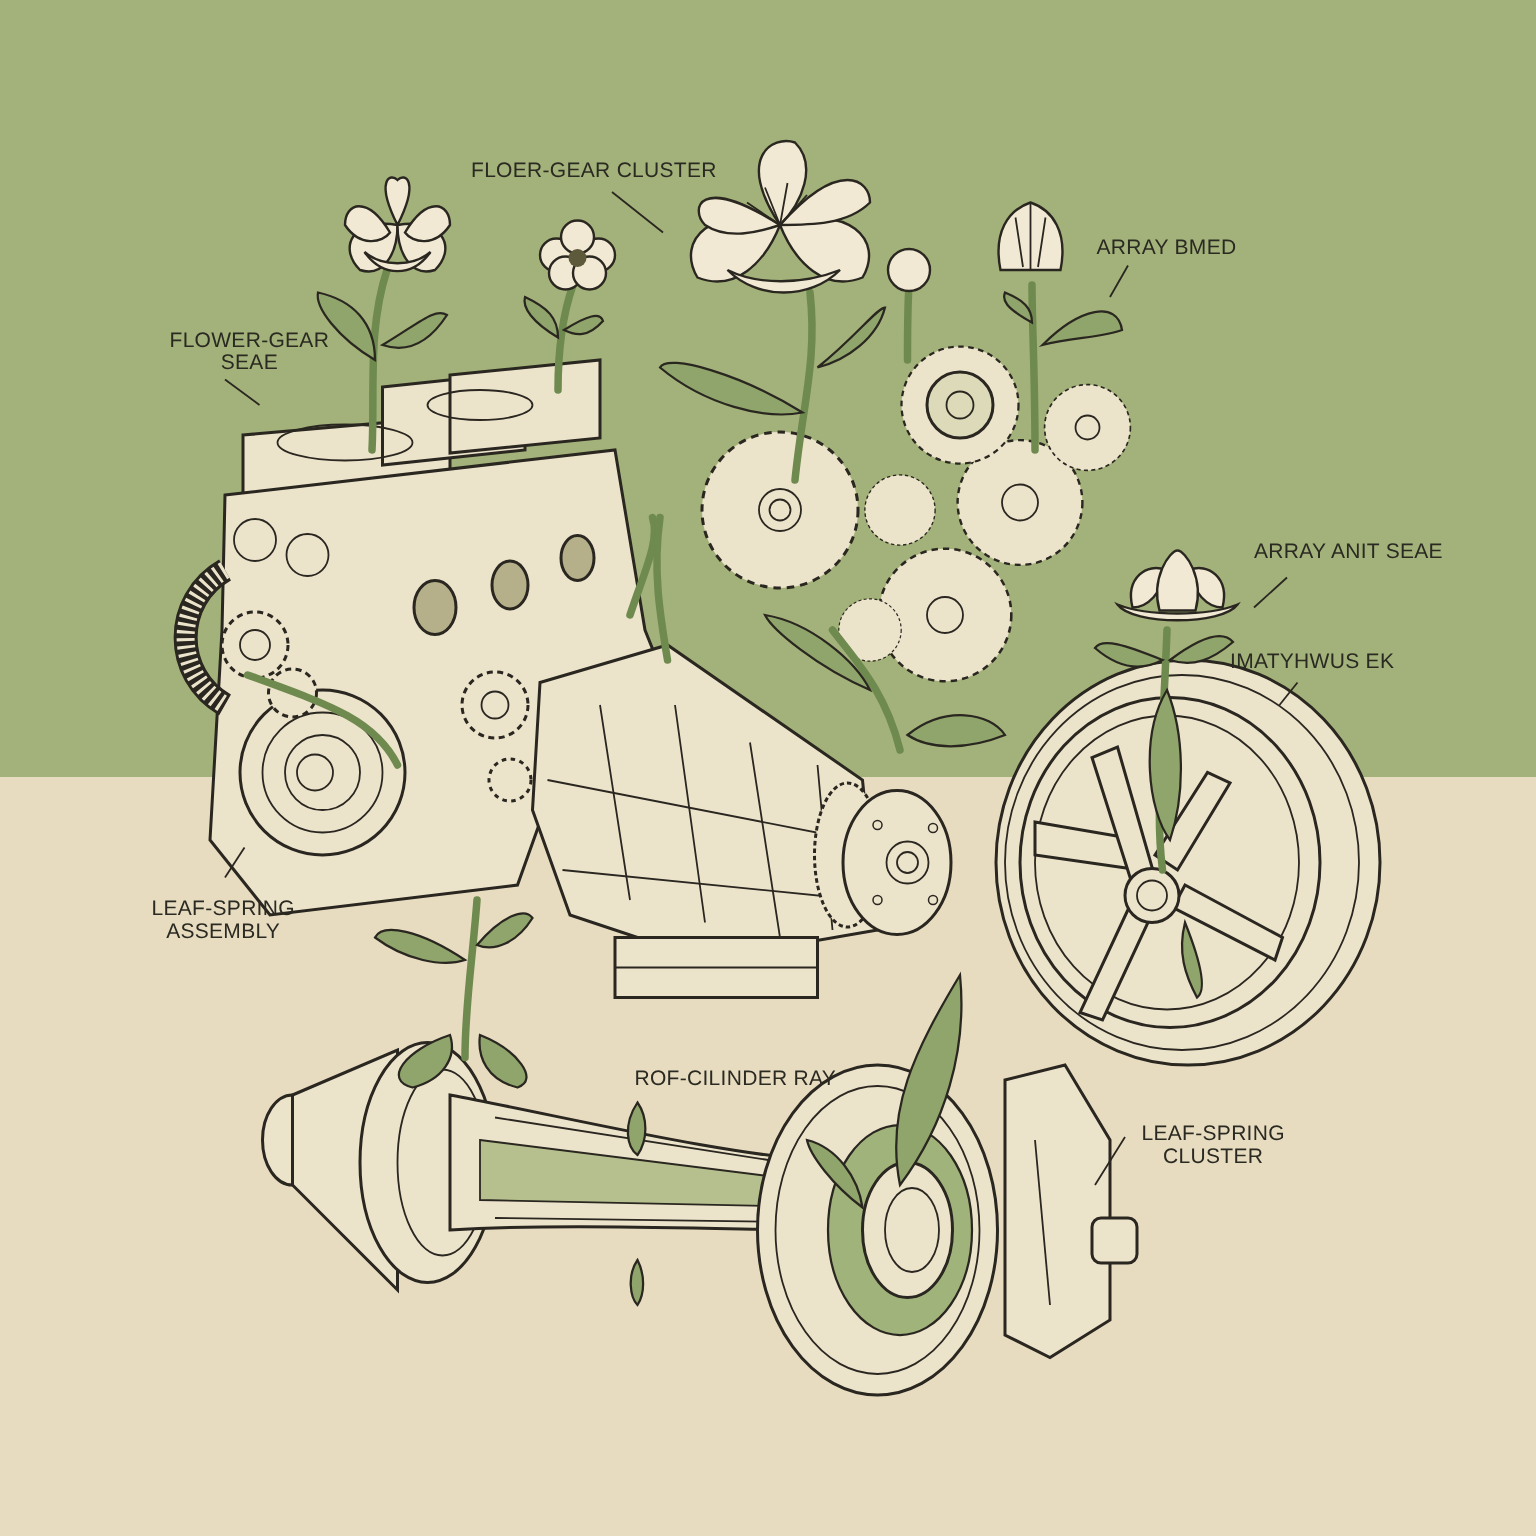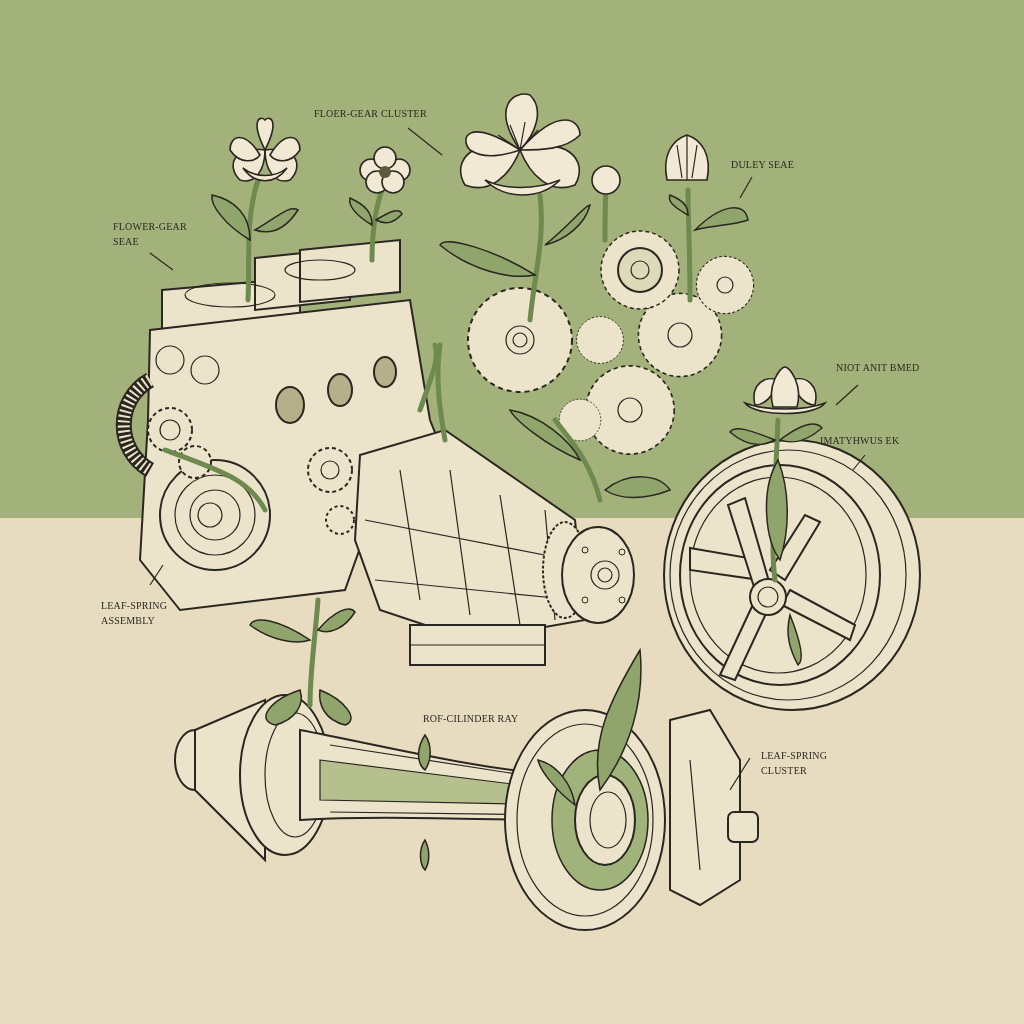--- a/index.html
+++ b/index.html
@@ -3,26 +3,27 @@
 <meta charset="utf-8">
 <style>
   html, body { margin: 0; padding: 0; }
   body { width: 1024px; height: 1024px; overflow: hidden; background: #e8dcc0; }
   #poster { position: relative; width: 1024px; height: 1024px; }
   #bg-top { position: absolute; left: 0; top: 0; width: 1024px; height: 518px; background: #a3b27a; }
   #bg-bottom { position: absolute; left: 0; top: 518px; width: 1024px; height: 506px; background: #e8dcc0; }
   svg#art { position: absolute; left: 0; top: 0; }
   .label {
     position: absolute;
-    font-family: Liberation Serif, serif;
-    font-size: 10px;
+    font-family: Liberation Sans, sans-serif;
+    font-size: 14px;
     letter-spacing: 0.2px;
     color: #2a2a22;
     line-height: 15px;
     white-space: pre;
+    text-align: center;
   }
   .stroke { stroke: #2a2620; stroke-width: 2; fill: #ece3cb; }
   .thin { stroke: #2a2620; stroke-width: 1.2; fill: none; }
   .leaf { fill: #8fa56b; stroke: #2a2620; stroke-width: 1.5; }
   .stem { stroke: #6f8a4e; stroke-width: 5; fill: none; stroke-linecap: round; }
   .petal { fill: #f1e9d4; stroke: #2a2620; stroke-width: 1.6; }
   .green-fill { fill: #9fb37a; stroke: #2a2620; stroke-width: 1.5; }
   .leader { stroke: #2a2620; stroke-width: 1.2; }
 </style>
 </head>
@@ -222,21 +223,21 @@
       <line class="leader" x1="858" y1="385" x2="836" y2="405"></line>
       <line class="leader" x1="865" y1="455" x2="853" y2="470"></line>
       <line class="leader" x1="150" y1="585" x2="163" y2="565"></line>
       <line class="leader" x1="750" y1="758" x2="730" y2="790"></line>
     </g>
   </svg>
 
   <div class="label" style="left:314px; top:106px;">FLOER-GEAR CLUSTER</div>
   <div class="label" style="left:113px; top:219px;">FLOWER-GEAR
 SEAE</div>
-  <div class="label" style="left:731px; top:157px;">DULEY SEAE</div>
-  <div class="label" style="left:836px; top:360px;">NIOT ANIT BMED</div>
+  <div class="label" style="left:731px; top:157px;">ARRAY BMED</div>
+  <div class="label" style="left:836px; top:360px;">ARRAY ANIT SEAE</div>
   <div class="label" style="left:820px; top:433px;">IMATYHWUS EK</div>
   <div class="label" style="left:101px; top:598px;">LEAF-SPRING
 ASSEMBLY</div>
   <div class="label" style="left:423px; top:711px;">ROF-CILINDER RAY</div>
   <div class="label" style="left:761px; top:748px;">LEAF-SPRING
 CLUSTER</div>
 </div>
 
 </body></html>

